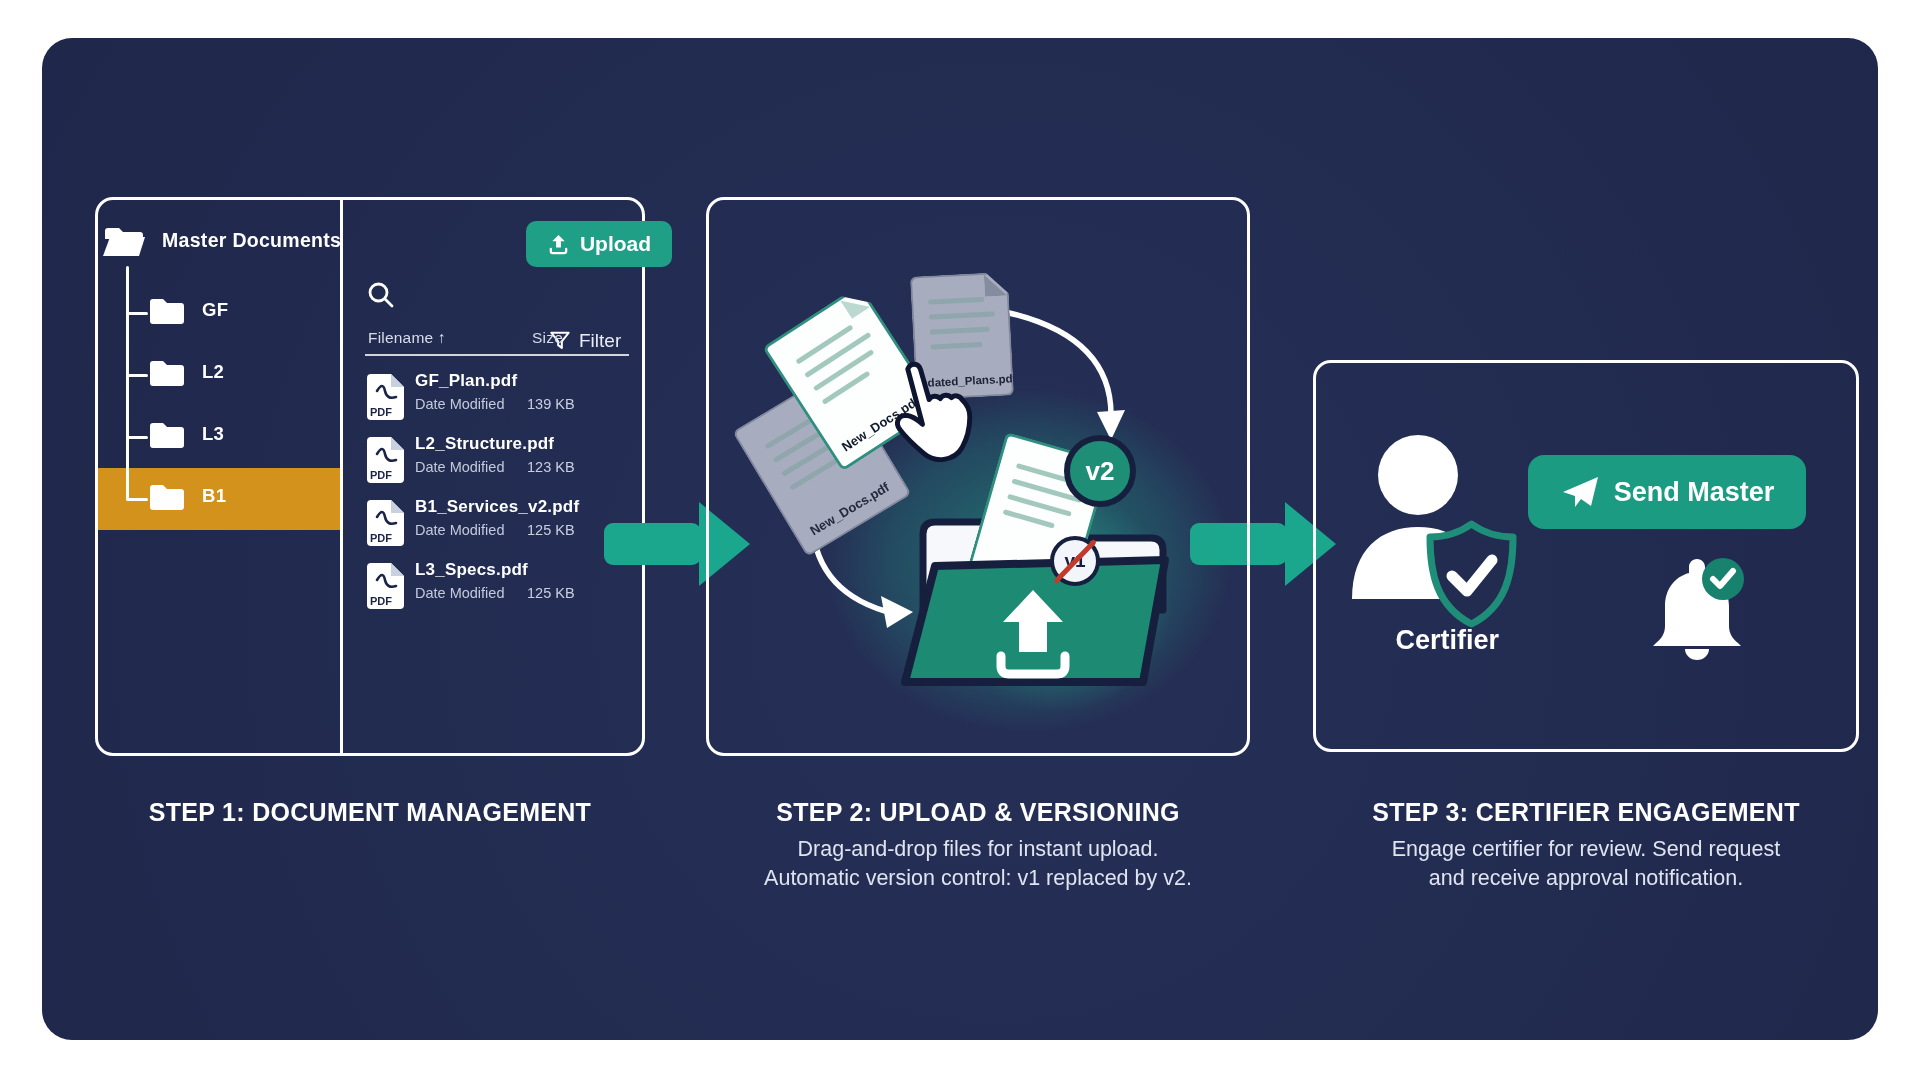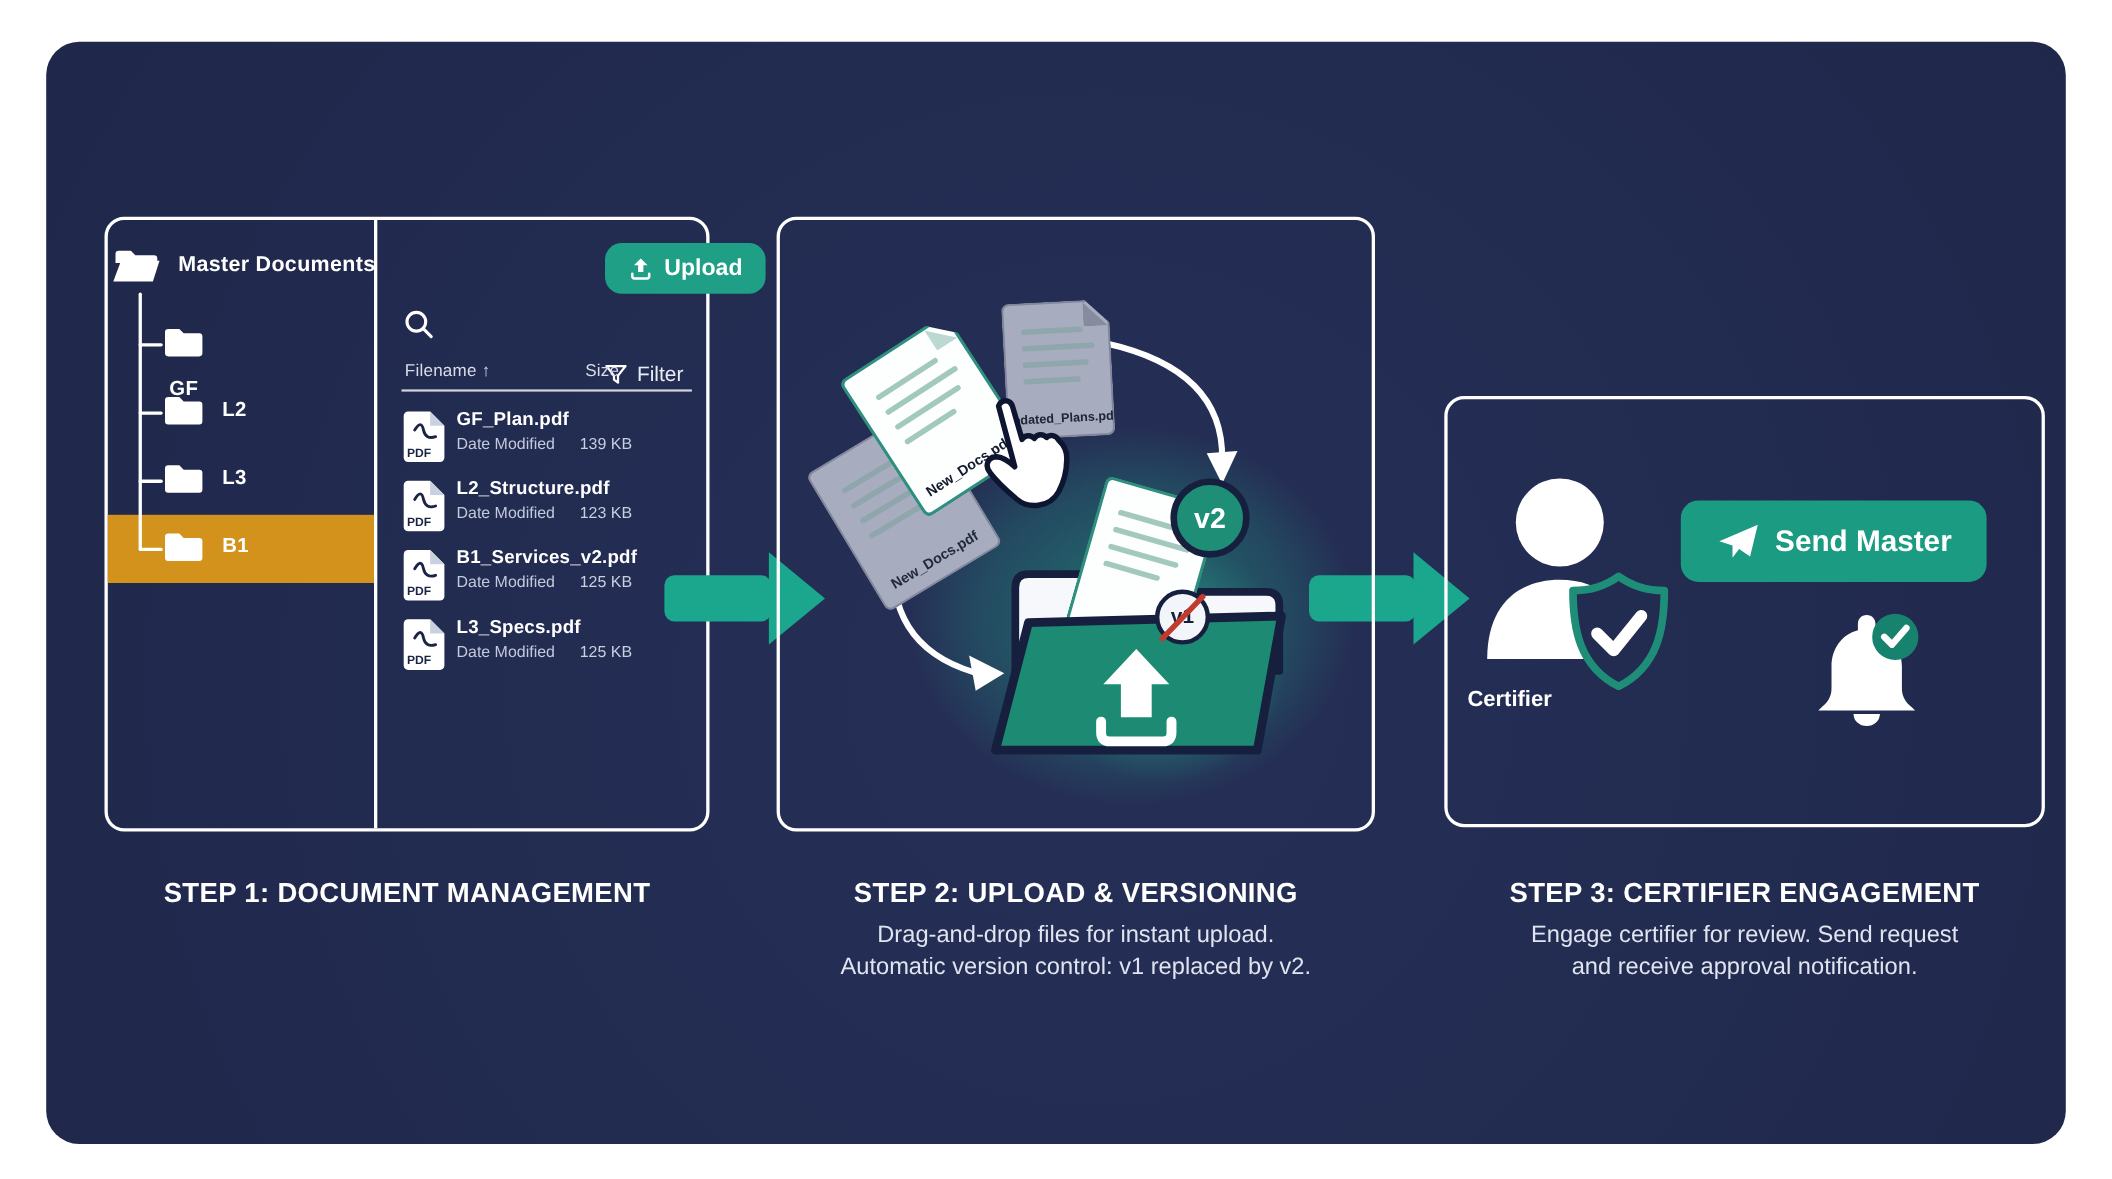--- a/index.html
+++ b/index.html
@@ -44,21 +44,21 @@
   .badge{position:absolute;border-radius:50%;display:flex;align-items:center;justify-content:center;box-sizing:content-box;}
   #v2-badge{left:355px;top:235px;width:60px;height:60px;border:6px solid #16203E;background:#1F8E77;
             color:#fff;font-size:26px;font-weight:700;z-index:9;}
   #v1-badge{left:341px;top:336px;width:42px;height:42px;border:4px solid #16203E;background:#F2F5F9;
             color:#16203E;font-size:19px;font-weight:800;z-index:8;}
   #v1-slash{position:absolute;left:-8px;top:19px;width:58px;height:5px;background:#C13A2C;border-radius:3px;
             transform:rotate(-46deg);}
   
   #send-btn{position:absolute;left:212px;top:92px;width:278px;height:74px;border-radius:16px;background:#1A9B82;
             display:flex;align-items:center;justify-content:center;gap:14px;color:#fff;font-size:27px;font-weight:700;}
-  #certifier-label{position:absolute;left:18px;top:262px;width:165px;text-align:left;color:#fff;font-size:20px;font-weight:700;}
+  #certifier-label{position:absolute;left:18px;top:262px;width:165px;text-align:right;color:#fff;font-size:27px;font-weight:700;}
 </style>
 </head>
 <body>
 
 <div id="stage">
   <div id="card">
 
     <div class="panel" style="left:53px;top:159px;width:550px;height:559px;"></div>
 
     <div class="sel-band" style="left:56px;top:430px;width:242px;height:62px;"></div>
@@ -70,21 +70,21 @@
     <div class="tline" style="left:84px;top:460px;width:22px;height:3px;"></div>
 
     <div class="tree-row" style="left:60px;top:184px;">
       <svg width="44" height="36" viewBox="0 0 44 36">
         <path d="M3,9 a3,3 0 0 1 3,-3 h11 l4,4 h17 a3,3 0 0 1 3,3 v4 h-38 z" fill="#fff"></path>
         <path d="M1,34 L8,15 h35 L37,34 Z" fill="#fff"></path>
       </svg>
       <span class="root-label">Master Documents</span>
     </div>
 
-    <div class="tree-row" style="left:106px;top:256px;flex-direction:column;">
+    <div class="tree-row" style="left:106px;top:256px;">
       <svg width="38" height="32" viewBox="0 0 38 32">
         <path d="M2,8 a3,3 0 0 1 3,-3 h10 l4,4 h14 a3,3 0 0 1 3,3 v15 a3,3 0 0 1 -3,3 h-28 a3,3 0 0 1 -3,-3 z" fill="#fff"></path>
       </svg>
       <span class="tree-label">GF</span>
     </div>
     <div class="tree-row" style="left:106px;top:318px;">
       <svg width="38" height="32" viewBox="0 0 38 32">
         <path d="M2,8 a3,3 0 0 1 3,-3 h10 l4,4 h14 a3,3 0 0 1 3,3 v15 a3,3 0 0 1 -3,3 h-28 a3,3 0 0 1 -3,-3 z" fill="#fff"></path>
       </svg>
       <span class="tree-label">L2</span>
@@ -97,21 +97,21 @@
     </div>
     <div class="tree-row" style="left:106px;top:442px;">
       <svg width="38" height="32" viewBox="0 0 38 32">
         <path d="M2,8 a3,3 0 0 1 3,-3 h10 l4,4 h14 a3,3 0 0 1 3,3 v15 a3,3 0 0 1 -3,3 h-28 a3,3 0 0 1 -3,-3 z" fill="#fff"></path>
       </svg>
       <span class="tree-label">B1</span>
     </div>
 
     <div style="position:absolute;left:298px;top:162px;width:3px;height:553px;background:#fff;"></div>
 
-    <div id="upload-btn" style="left:508px;top:183px;border-radius:15px;">
+    <div id="upload-btn" style="left:484px;top:183px;">
       <svg width="23" height="23" viewBox="0 0 24 24">
         <path d="M12,2 L18.5,8.5 h-4 v6.5 h-5 v-6.5 h-4 Z" fill="#fff"></path>
         <path d="M4,16.5 v2.5 a2,2 0 0 0 2,2 h12 a2,2 0 0 0 2,-2 v-2.5" stroke="#fff" stroke-width="2.4" fill="none" stroke-linecap="round"></path>
       </svg>
       <span>Upload</span>
     </div>
 
     <svg style="position:absolute;left:324px;top:242px;" width="30" height="30" viewBox="0 0 30 30">
       <circle cx="12.5" cy="12.5" r="8.5" stroke="#fff" stroke-width="2.8" fill="none"></circle>
       <line x1="19" y1="19" x2="26" y2="26" stroke="#fff" stroke-width="2.8" stroke-linecap="round"></line>

